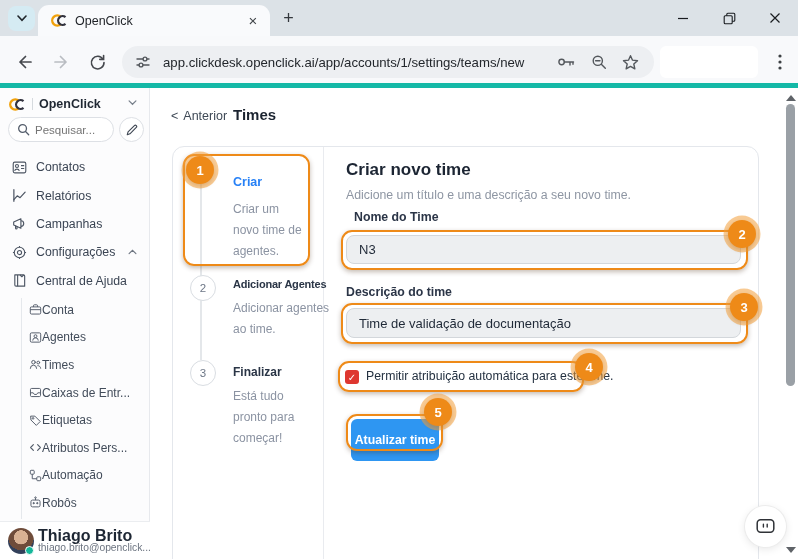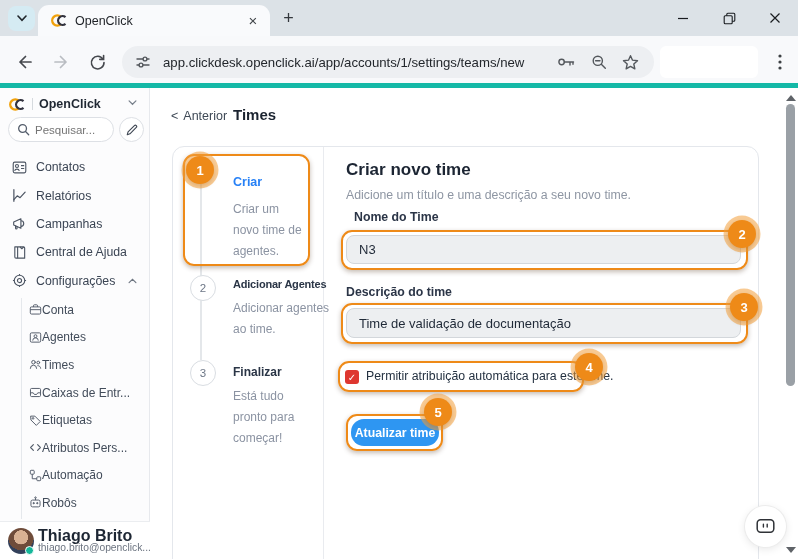--- a/index.html
+++ b/index.html
@@ -94,22 +94,22 @@
   .f-label1 { left:173px; top:63px;margin-left:8px; }
   .f-label2 { left:173px; top:138px; }
   .f-input { position:absolute; left:173px; width:395px; height:29px; background:#edeff1;
     border:1px solid #d3d7db; border-radius:8px; font-size:13px; color:#1f2937; padding:0 12px;
     font-family:"Liberation Sans",sans-serif; outline:none; }
   .f-input1 { top:88px; }
   .f-input2 { top:161px; height:30px; }
   .cb { position:absolute; left:172px; top:223px; width:14px; height:14px; background:#DE3730;
     border-radius:3px; color:#fff; font-size:10px; display:flex; align-items:center; justify-content:center; cursor:pointer; }
   .cb-label { position:absolute; left:193px; top:222px; font-size:12.3px; font-weight:500; color:#243141; }
-  .submit { position:absolute; left:178px; top:272px; width:88px; height:27px; background:#2E96F2;
-    border:none; border-radius:13px; color:#fff; font-size:12.3px; font-weight:bold; cursor:pointer;
+  .submit { position:absolute; left:178px; top:272px; width:88px; height:42px; background:#2E96F2;
+    border:none; border-radius:6px; color:#fff; font-size:12.3px; font-weight:bold; cursor:pointer;
     font-family:"Liberation Sans",sans-serif; }
 
   
   .abox { position:absolute; border:2.5px solid #EE8A18; border-radius:11px;
     box-shadow:0 2px 5px rgba(60,30,0,.30); pointer-events:none; z-index:4; }
   .abox1 { left:10px; top:7px; width:127px; height:112px; }
   .abox2 { left:168px; top:83px; width:407px; height:40px; }
   .abox3 { left:168px; top:156px; width:407px; height:41px; }
   .abox4 { left:165px; top:214px; width:246px; height:31px; }
   .abox5 { left:173px; top:267px; width:97px; height:37px; }
@@ -276,39 +276,39 @@
         <span>Relatórios</span>
       </div>
       <div class="nav-item">
         <svg class="icon15" viewBox="0 0 16 16" fill="none" stroke="currentColor" stroke-width="1.2" stroke-linejoin="round">
             <path d="M1.8 6.5 L9.5 3 V13 L1.8 9.5 Z"></path>
             <path d="M9.5 5 a3 3 0 0 1 0 6 M3.8 10 V13 a0.8 0.8 0 0 0 1.6 0 V10.8"></path>
           </svg>
         <span>Campanhas</span>
       </div>
       <div class="nav-item">
-        <svg class="icon15" viewBox="0 0 16 16" fill="none" stroke="currentColor" stroke-width="1.2" stroke-linejoin="round">
-            <path d="M3 2 H12.2 A1.3 1.3 0 0 1 13.5 3.3 V14 H4.3 A1.3 1.3 0 0 1 3 12.7 Z"></path>
-            <path d="M6 2 V14 M8.5 2 L10.5 4 L12.5 2"></path>
-          </svg>
-        <span>Central de Ajuda</span>
-      </div>
-      <div class="nav-item">
         <svg class="icon15" viewBox="0 0 16 16" fill="none" stroke="currentColor" stroke-width="1.2">
             <circle cx="8" cy="8" r="5.6"></circle>
             <circle cx="8" cy="8" r="2.2"></circle>
             <path d="M8 1 V2.4 M8 13.6 V15 M1 8 H2.4 M13.6 8 H15"></path>
           </svg>
         <span>Configurações</span>
         <span class="caret">
           <svg width="9" height="6" viewBox="0 0 10 7">
               <path d="M1 5.5 L5 1.5 L9 5.5" fill="none" stroke="currentColor" stroke-width="1.3" stroke-linecap="round"></path>
             </svg>
         </span>
       </div>
+      <div class="nav-item">
+        <svg class="icon15" viewBox="0 0 16 16" fill="none" stroke="currentColor" stroke-width="1.2" stroke-linejoin="round">
+            <path d="M3 2 H12.2 A1.3 1.3 0 0 1 13.5 3.3 V14 H4.3 A1.3 1.3 0 0 1 3 12.7 Z"></path>
+            <path d="M6 2 V14 M8.5 2 L10.5 4 L12.5 2"></path>
+          </svg>
+        <span>Central de Ajuda</span>
+      </div>
     </div>
 
     <div class="subnav">
       <div class="guide"></div>
       <div class="sub-item">
         <svg class="icon13" viewBox="0 0 16 16" fill="none" stroke="currentColor" stroke-width="1.2">
             <rect x="1.6" y="4.8" width="12.8" height="8.8" rx="1.5"></rect>
             <path d="M5.5 4.8 V3.4 A1.2 1.2 0 0 1 6.7 2.2 H9.3 A1.2 1.2 0 0 1 10.5 3.4 V4.8 M1.6 8.2 H14.4"></path>
           </svg>
         <span>Conta</span>

